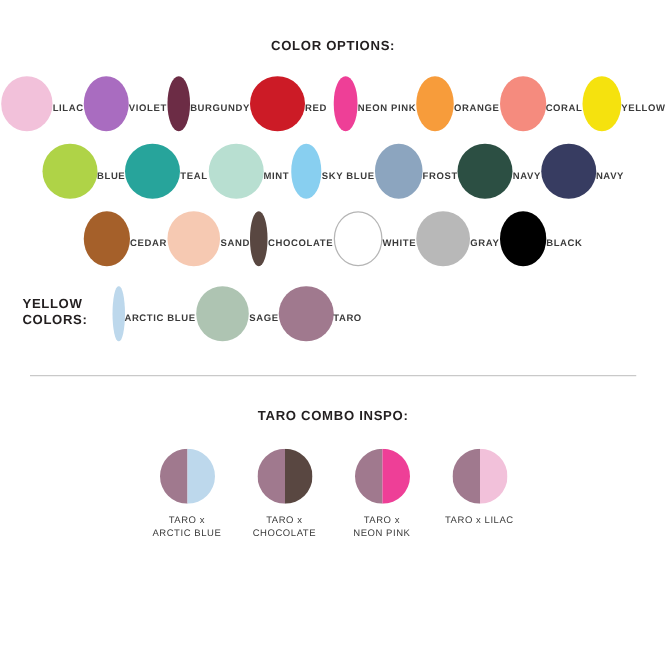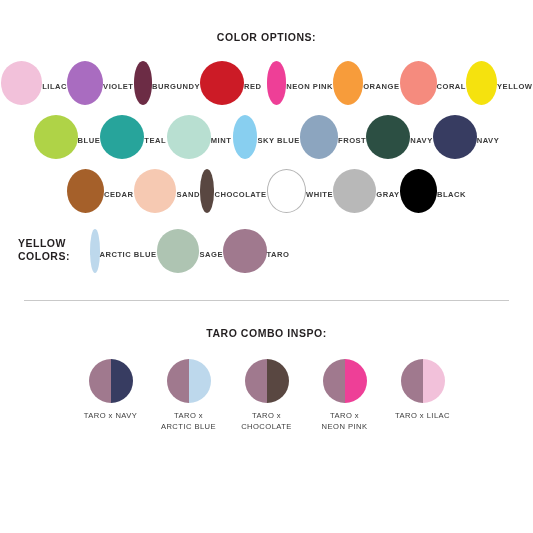--- a/index.html
+++ b/index.html
@@ -251,29 +251,20 @@
   </div>
 
   <div class="divider"></div>
 
   <div class="section-title" id="title-taro-combo">TARO COMBO INSPO:</div>
 
   <div class="combo-row">
       <div class="combo">
         <span class="combo-dot">
           <span class="combo-half" style="background: rgb(160, 121, 142);"></span>
-          <span class="combo-half" style="background: rgb(55, 60, 97);"></span>
-        </span>
-        <span class="combo-label">
-          <div>TARO x NAVY</div>
-        </span>
-      </div>
-      <div class="combo">
-        <span class="combo-dot">
-          <span class="combo-half" style="background: rgb(160, 121, 142);"></span>
           <span class="combo-half" style="background: rgb(189, 216, 236);"></span>
         </span>
         <span class="combo-label">
           <div>TARO x</div>
           <div>ARCTIC BLUE</div>
         </span>
       </div>
       <div class="combo">
         <span class="combo-dot">
           <span class="combo-half" style="background: rgb(160, 121, 142);"></span>

